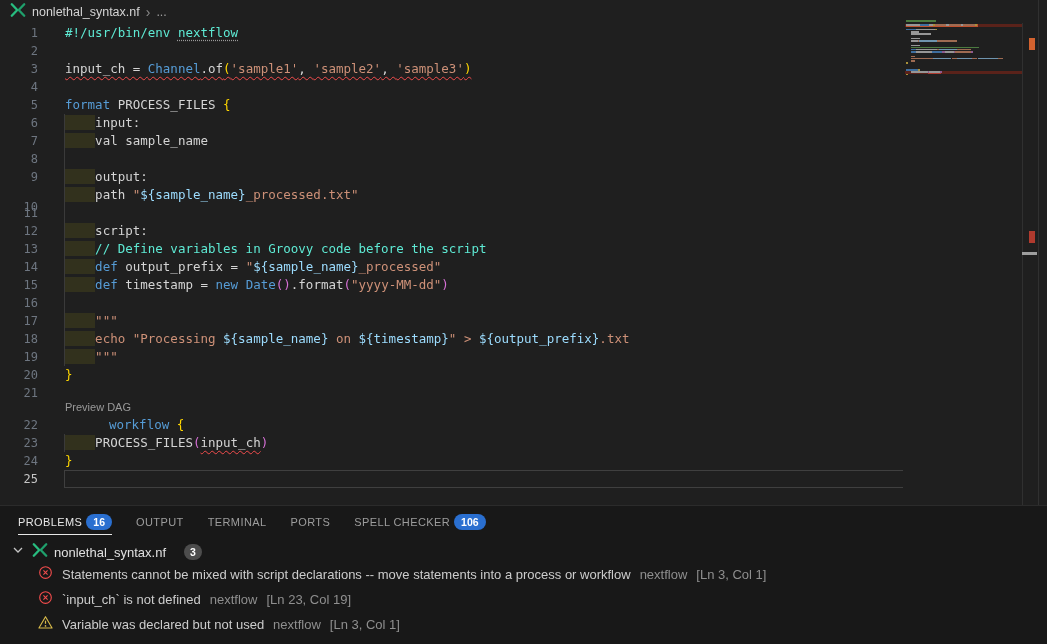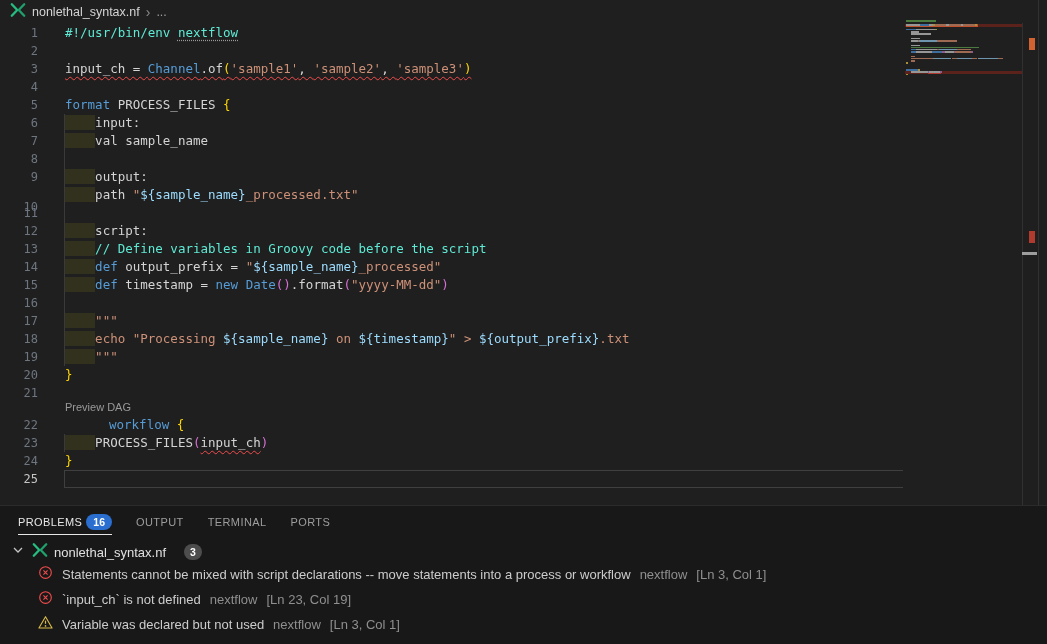--- a/index.html
+++ b/index.html
@@ -204,20 +204,24 @@
       </div>
       <div class="tab">
         <span>OUTPUT</span>
       </div>
       <div class="tab">
         <span>TERMINAL</span>
       </div>
       <div class="tab">
         <span>PORTS</span>
       </div>
+      <div class="tab">
+        <span>SPELL CHECKER</span>
+        <span class="badge">106</span>
+      </div>
     </div>
 
   <div class="tree-row">
     <span id="tree-chevron">
   <svg class="icon16" viewBox="0 0 16 16">
     <polyline points="4,6 8,10 12,6" fill="none" stroke="#c5c5c5" stroke-width="1.3"></polyline>
   </svg>
 </span>
     <span id="tree-icon">
   <svg class="icon16" viewBox="0 0 18 17">

